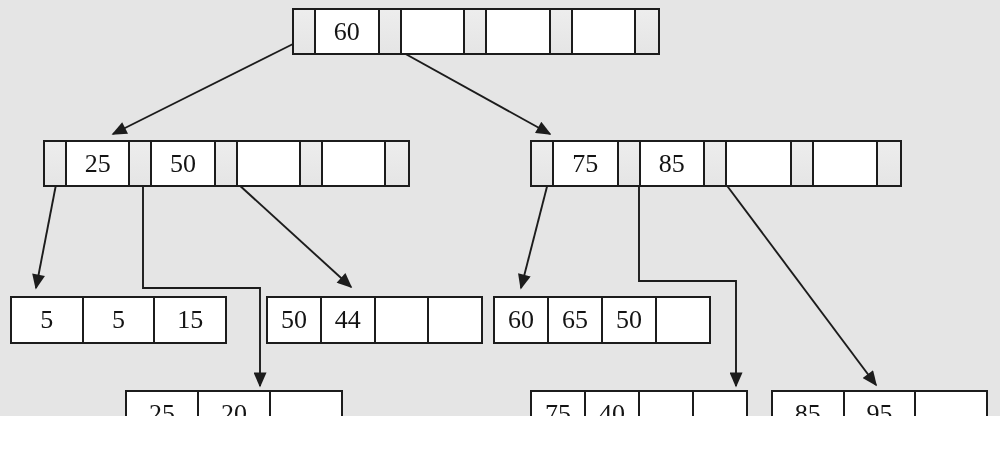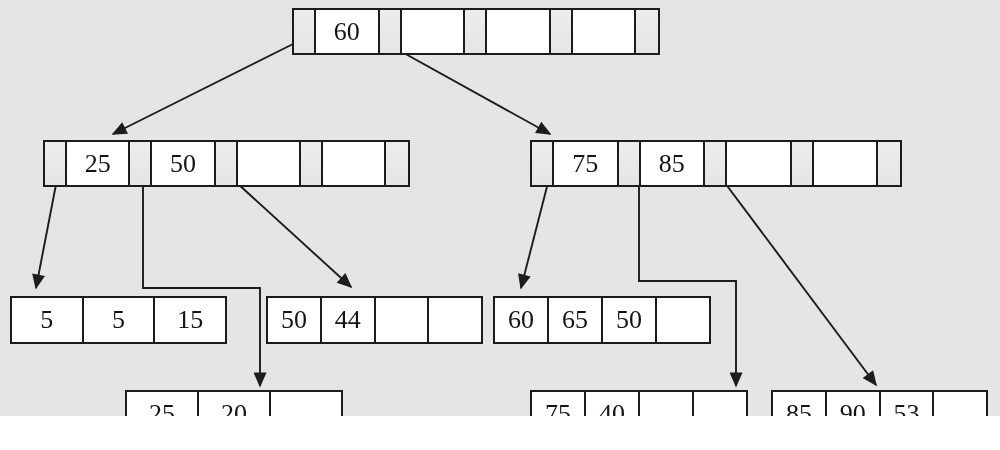--- a/index.html
+++ b/index.html
@@ -123,18 +123,17 @@
 
   <div class="leaf" style="left:530px;top:390px;width:218px;height:47px">
     <span class="c">75</span>
     <span class="c">40</span>
     <span class="c"></span>
     <span class="c"></span>
   </div>
 
   <div class="leaf" style="left:771px;top:390px;width:217px;height:47px">
     <span class="c">85</span>
-    <span class="c">90</span>
-    <span class="c">53</span>
+    <span class="c">95</span>
     <span class="c"></span>
   </div>
 
 </div>
 
 </body></html>

